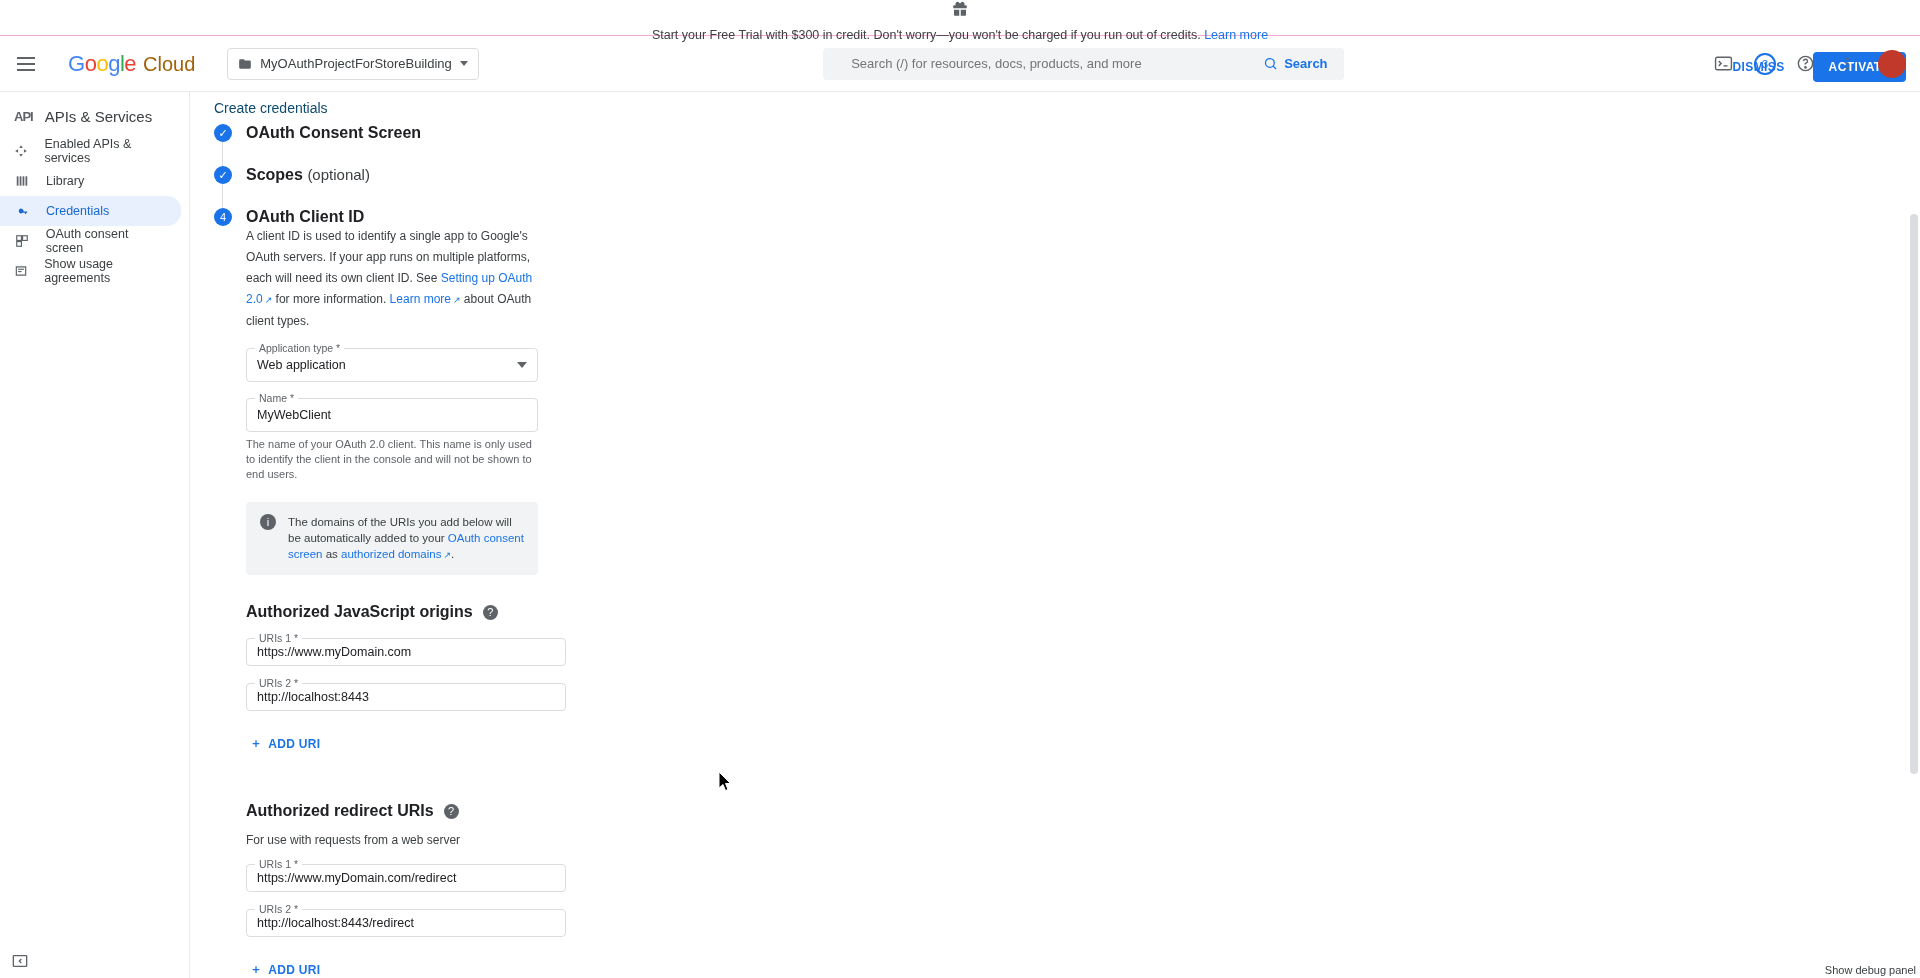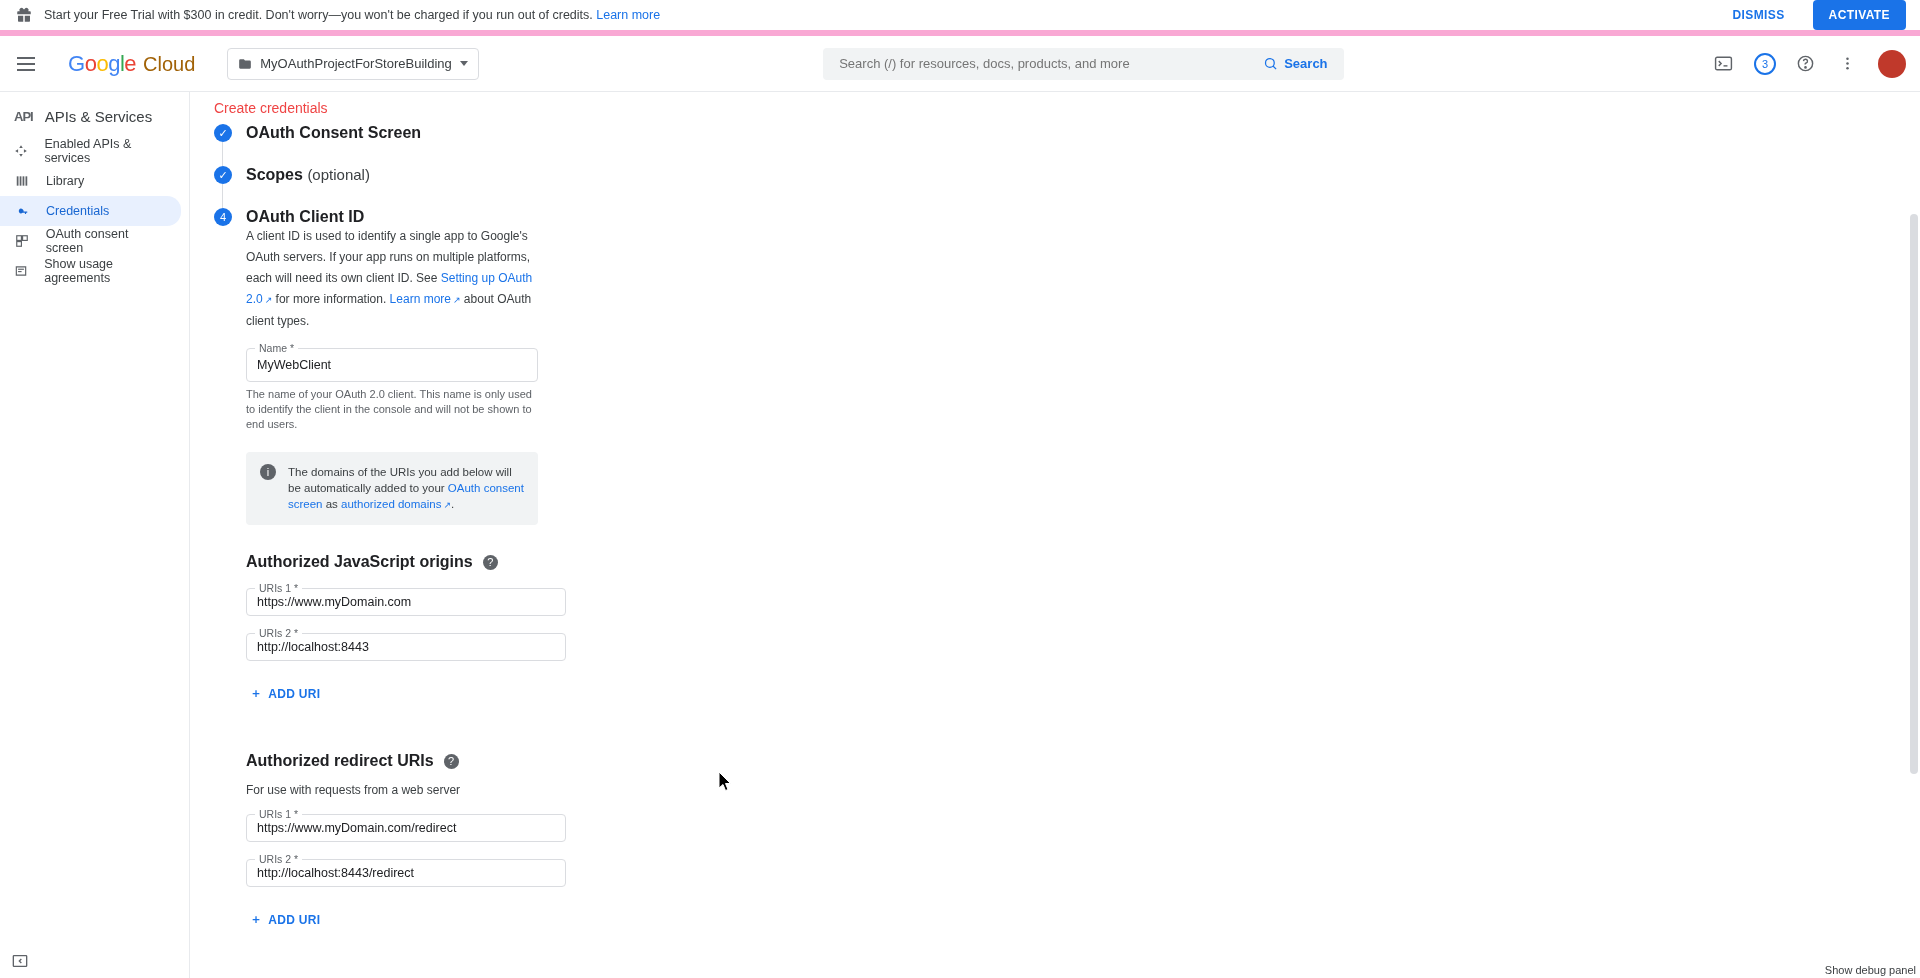--- a/index.html
+++ b/index.html
@@ -9,25 +9,26 @@
     overflow: hidden;
     background: #fff;
     font-family: "Liberation Sans", sans-serif;
     font-size: 13px;
     color: #3c4043;
   }
   
   .trial-banner {
     height: 36px;
     background: #fff;
-    border-bottom: 6px solid #f9a8d4;
+    border-bottom: 1px solid #f9a8d4;
     display: flex;
     align-items: center;
     padding: 0 14px;
     gap: 10px;
+    flex-direction: column;
   }
   .trial-banner .gift-icon { width: 20px; height: 20px; display:flex; align-items:center; justify-content:center; color:#5f6368; }
   .trial-text { font-size: 12.5px; color: #3c4043; }
   .trial-text a { color: #1a73e8; text-decoration: none; }
   .trial-right { margin-left: auto; display: flex; align-items: center; gap: 20px; }
   .btn-text-blue {
     color: #1a73e8; font-size: 12px; font-weight: bold; letter-spacing: .4px;
     background: none; border: none; cursor: pointer; padding: 6px 8px;
   }
   .btn-filled-blue {
@@ -54,21 +55,21 @@
   .project-chip {
     display: flex; align-items: center; gap: 8px;
     border: 1px solid #dadce0; border-radius: 4px;
     height: 32px; padding: 0 10px; margin-left: 18px;
     font-size: 13px; color: #3c4043; cursor: pointer; background:#fff;
   }
   .project-chip .caret { width:0;height:0;border-left:4px solid transparent;border-right:4px solid transparent;border-top:5px solid #5f6368; }
   .search-wrap { margin-left: auto; display: flex; align-items: center; }
   .search-box {
     width: 430px; height: 32px; background: #f1f3f4; border-radius: 4px 0 0 4px;
-    display: flex; align-items: center; padding: 0 16px; color: #0369a1; font-size: 13px;
+    display: flex; align-items: center; padding: 0 28px; color: #0369a1; font-size: 13px;
     border: none;
   }
   .search-btn {
     height: 32px; background: #f1f3f4; border: none; border-radius: 0 4px 4px 0;
     display: flex; align-items: center; gap: 6px; padding: 0 16px 0 10px;
     color: #1a73e8; font-size: 13px; font-weight: bold; cursor: pointer;
   }
   .topbar-right { margin-left: auto; display: flex; align-items: center; gap: 18px; padding-left: 24px; }
   .icon-btn { width: 24px; height: 24px; display: flex; align-items: center; justify-content: center; color: #5f6368; cursor: pointer; }
   .notif-badge {
@@ -90,21 +91,21 @@
   .nav-item {
     display: flex; align-items: center; gap: 16px; height: 30px; padding: 0 14px;
     font-size: 12.5px; color: #3c4043; cursor: pointer; border-radius: 0 14px 14px 0; margin-right: 8px;
   }
   .nav-item .nav-ico { width: 16px; height: 16px; display: flex; align-items: center; justify-content: center; color: #5f6368; }
   .nav-item.active { background: #e8f0fe; color: #1967d2; }
   .nav-item.active .nav-ico { color: #1967d2; }
   .sidebar-collapse { position: absolute; bottom: 6px; left: 12px; color: #5f6368; cursor: pointer; font-size: 14px; }
   
   .content { flex: 1; position: relative; overflow: hidden; background: #fff; }
-  .content-header { height: 32px; display: flex; align-items: center; padding: 0 24px; font-size: 14px; color: #ef4444; }
+  .content-header { height: 32px; display: flex; align-items: center; padding: 0 24px; font-size: 14px; color: #0c4a6e; }
   .scroll-area { position: relative; padding: 0 0 0 24px; }
   .vscroll {
     position: absolute; right: 2px; top: 122px; width: 8px; height: 560px;
     background: #dadce0; border-radius: 4px;
   }
   .step-row { display: flex; align-items: flex-start; gap: 14px; position: relative; }
   .step-badge {
     width: 18px; height: 18px; border-radius: 50%; background: #1a73e8; color: #fff;
     font-size: 11px; display: flex; align-items: center; justify-content: center; flex: 0 0 18px;
   }
@@ -327,20 +328,25 @@
         <div class="step-badge">4</div>
         <div class="step-title">OAuth Client ID</div>
       </div>
 
       <div class="step-body">
         <div class="desc">
           <span>A client ID is used to identify a single app to Google's OAuth servers. If your app runs on multiple platforms, each will need its own client ID. See </span><a class="link ext" href="#">Setting up OAuth 2.0</a><span> for more information. </span><a class="link ext" href="#">Learn more</a><span> about OAuth client types.</span>
         </div>
 
         
+        <div class="field">
+          <span class="flabel">Application type *</span>
+          <span class="fvalue">Web application</span>
+          <span class="dropdown-caret"></span>
+        </div>
 
         
         <div class="field">
           <span class="flabel">Name *</span>
           <span class="fvalue">MyWebClient</span>
         </div>
         <div class="field-help">The name of your OAuth 2.0 client. This name is only used to identify the client in the console and will not be shown to end users.</div>
 
         
         <div class="infobox">

